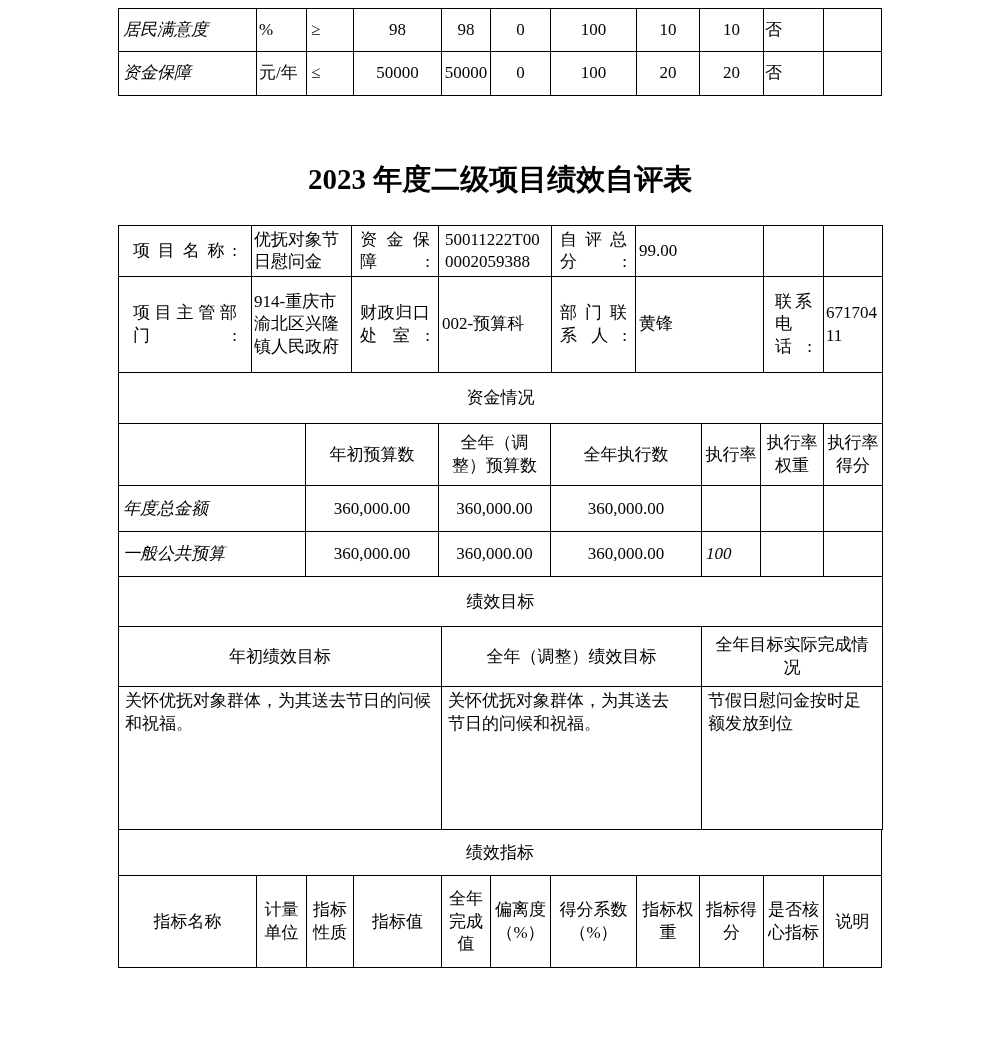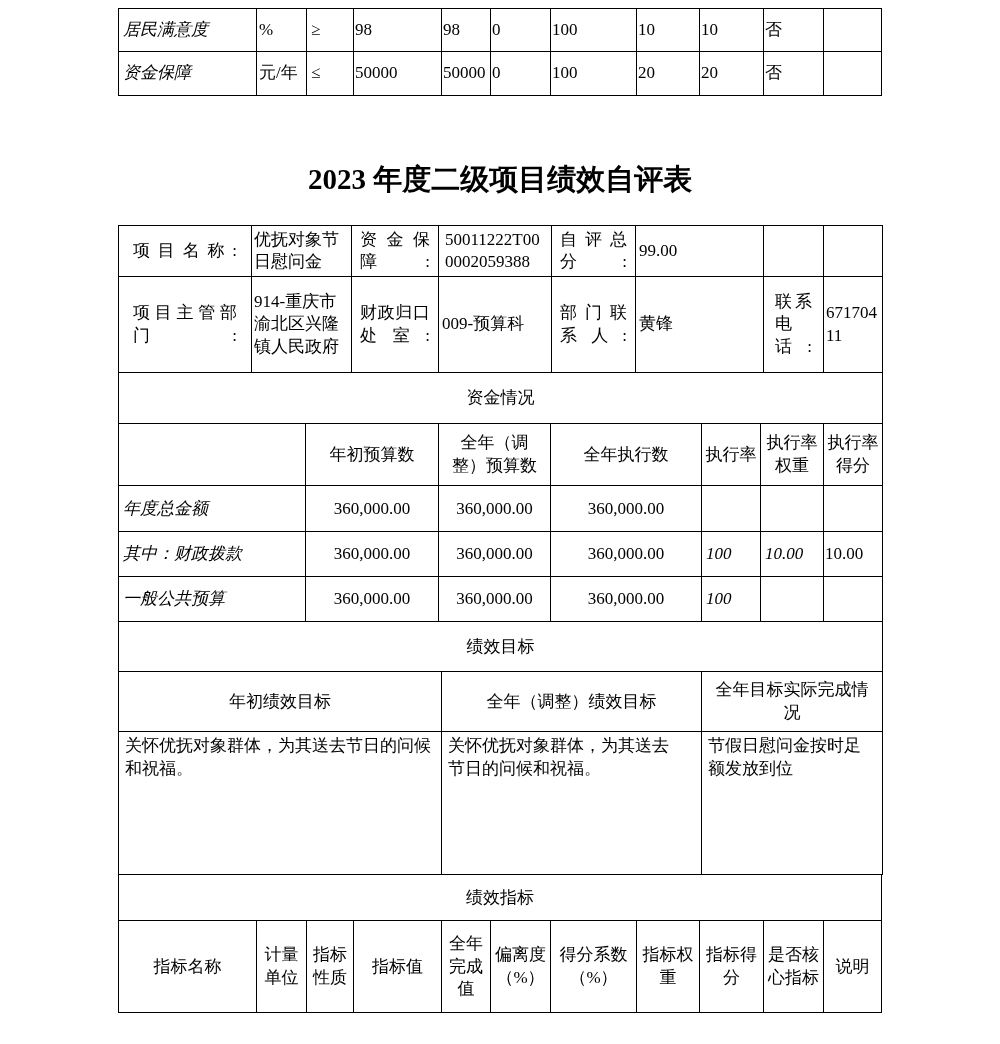--- a/index.html
+++ b/index.html
@@ -16,21 +16,21 @@
   td {
     border:1px solid #000; overflow:hidden;
     line-height:1.32; vertical-align:middle;
     word-wrap:break-word;
   }
   .stack { margin-top:-1px; }
   .c  { text-align:center; }
   .l  { text-align:left;  padding:0 4px;font-style:italic; }
   .l2 { text-align:left;  padding:0 2px; }
   .l0 { text-align:left;  padding:0 1px; }
-  .r  { text-align:left; padding:0 1px; }
+  .r  { text-align:center; padding:0 1px; }
   .lbl { text-align:justify; text-align-last:justify; line-break:strict; }
   .p8  { padding:0 8px; }
   .p10 { padding:0 10px; }
   .p11 { padding:14px 11px; }
   .p14 { padding:0 14px; }
   .val { text-align:left; padding:0 2px; }
   .brk { word-break:break-all; }
   .vtop { vertical-align:top; padding-top:3px; }
   .title {
     margin:63px 0 26px 118px; width:764px; text-align:center;
@@ -107,21 +107,21 @@
     <td class="val brk" style="padding:0 6px">50011222T000002059388</td>
     <td class="lbl p8">自评总分:</td>
     <td class="val" style="padding:0 3px">99.00</td>
     <td class="val"></td>
     <td class="val"></td>
   </tr>
   <tr style="height:94px">
     <td class="lbl p14">项目主管部门:</td>
     <td class="val">914-重庆市渝北区兴隆镇人民政府</td>
     <td class="lbl p8">财政归口处室:</td>
-    <td class="val" style="padding:0 3px">009-预算科</td>
+    <td class="val" style="padding:0 3px">002-预算科</td>
     <td class="lbl p8">部门联系人:</td>
     <td class="val" style="padding:0 3px">黄锋</td>
     <td class="lbl p11">联系电话:</td>
     <td class="val brk">67170411</td>
   </tr>
 </tbody>
   </table>
 
 <table class="stack">
   <colgroup>
@@ -147,29 +147,20 @@
     <td class="c" style="padding:0 2px">执行率得分</td>
   </tr>
   <tr style="height:46px">
     <td class="l">年度总金额</td>
     <td class="c">360,000.00</td>
     <td class="c">360,000.00</td>
     <td class="c">360,000.00</td>
     <td class="l"></td>
     <td class="l"></td>
     <td class="r"></td>
-  </tr>
-  <tr style="height:45px">
-    <td class="l">其中：财政拨款</td>
-    <td class="c">360,000.00</td>
-    <td class="c">360,000.00</td>
-    <td class="c">360,000.00</td>
-    <td class="l">100</td>
-    <td class="l">10.00</td>
-    <td class="r">10.00</td>
   </tr>
   <tr style="height:45px">
     <td class="l">一般公共预算</td>
     <td class="c">360,000.00</td>
     <td class="c">360,000.00</td>
     <td class="c">360,000.00</td>
     <td class="l">100</td>
     <td class="l"></td>
     <td class="r"></td>
   </tr>

